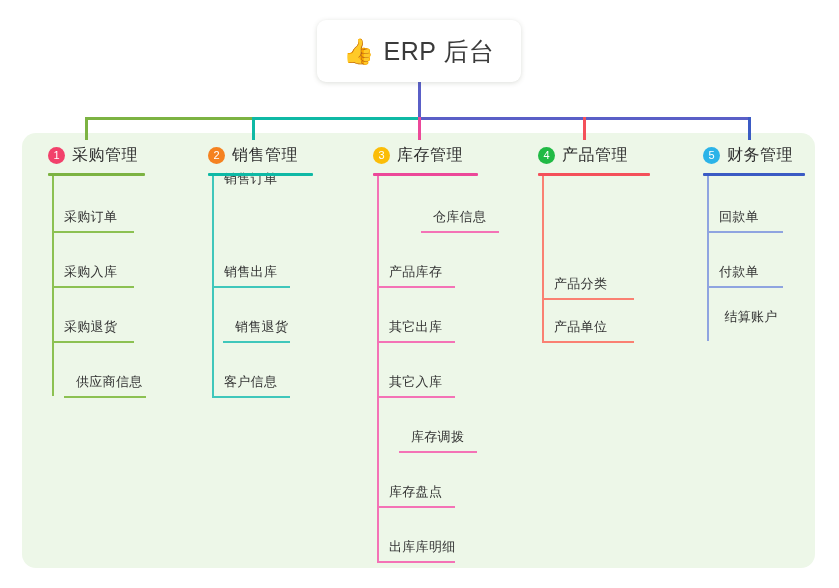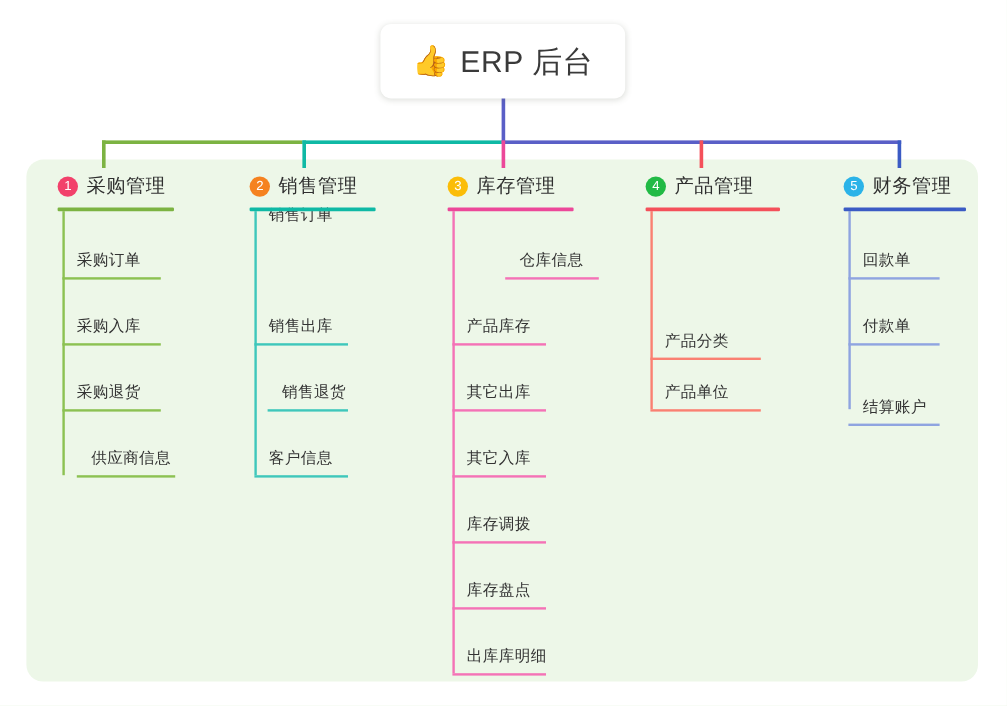--- a/index.html
+++ b/index.html
@@ -166,21 +166,21 @@
       <div class="leaf-rule" style="background: rgb(244, 114, 182);"></div>
     </div>
     <div class="leaf" style="left: 377px; top: 311px; width: 78px; height: 32px;">
       <div class="leaf-label">其它出库</div>
       <div class="leaf-rule" style="background: rgb(244, 114, 182);"></div>
     </div>
     <div class="leaf" style="left: 377px; top: 366px; width: 78px; height: 32px;">
       <div class="leaf-label">其它入库</div>
       <div class="leaf-rule" style="background: rgb(244, 114, 182);"></div>
     </div>
-    <div class="leaf" style="left: 377px; top: 421px; width: 78px; height: 32px;">
+    <div class="leaf" style="left: 399px; top: 421px; width: 78px; height: 32px;">
       <div class="leaf-label">库存调拨</div>
       <div class="leaf-rule" style="background: rgb(244, 114, 182);"></div>
     </div>
     <div class="leaf" style="left: 377px; top: 476px; width: 78px; height: 32px;">
       <div class="leaf-label">库存盘点</div>
       <div class="leaf-rule" style="background: rgb(244, 114, 182);"></div>
     </div>
     <div class="leaf" style="left: 377px; top: 531px; width: 78px; height: 32px;">
       <div class="leaf-label">出库库明细</div>
       <div class="leaf-rule" style="background: rgb(244, 114, 182);"></div>
@@ -196,17 +196,17 @@
     </div>
     <div class="spine" style="left: 707px; height: 165px; background: rgb(143, 164, 224);"></div>
     <div class="leaf" style="left: 707px; top: 201px; width: 76px; height: 32px;">
       <div class="leaf-label">回款单</div>
       <div class="leaf-rule" style="background: rgb(143, 164, 224);"></div>
     </div>
     <div class="leaf" style="left: 707px; top: 256px; width: 76px; height: 32px;">
       <div class="leaf-label">付款单</div>
       <div class="leaf-rule" style="background: rgb(143, 164, 224);"></div>
     </div>
-    <div class="leaf" style="left: 707px; top: 323px; width: 76px; height: 32px;">
+    <div class="leaf" style="left: 707px; top: 301px; width: 76px; height: 32px; align-items: center;">
       <div class="leaf-label">结算账户</div>
       <div class="leaf-rule" style="background: rgb(143, 164, 224);"></div>
     </div>
   </div>
 
 </body></html>

